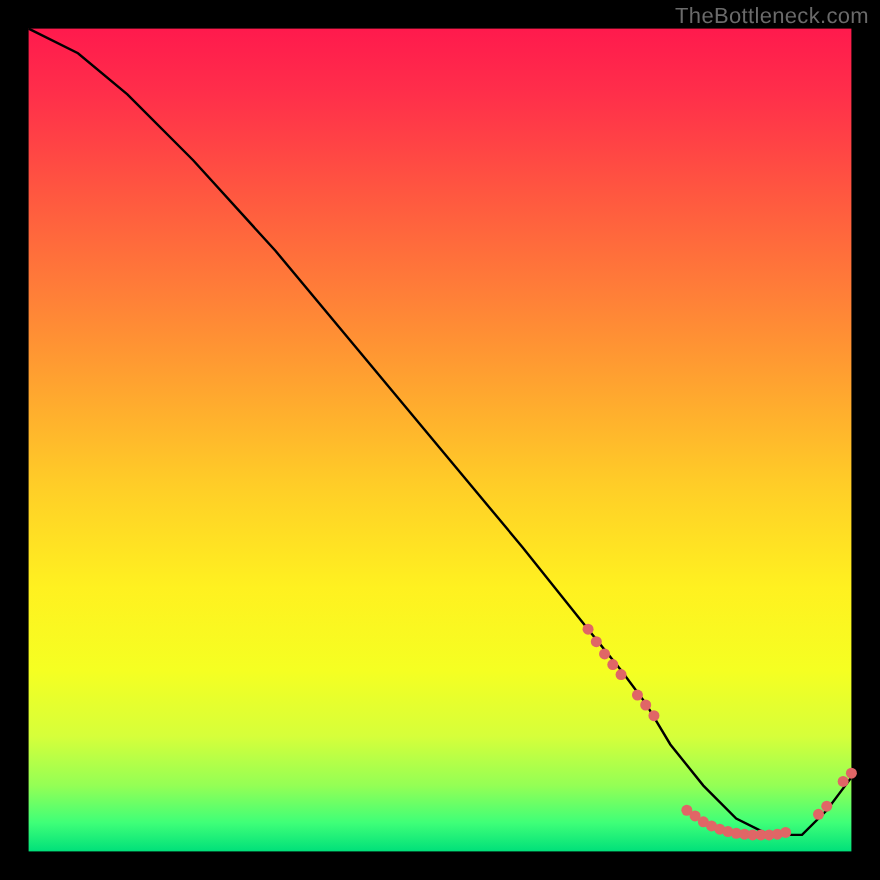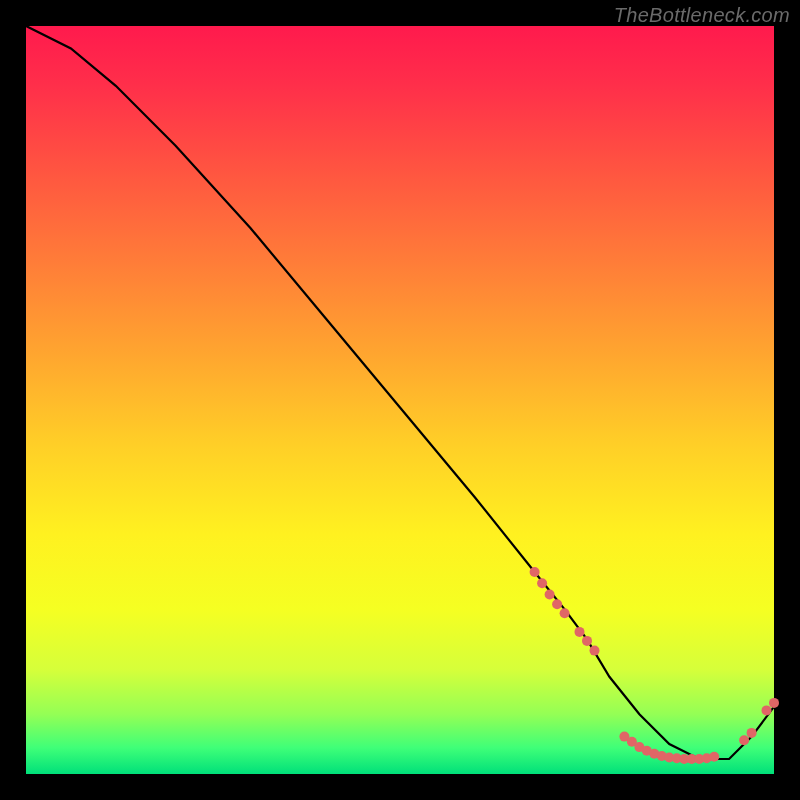--- a/index.html
+++ b/index.html
@@ -42,21 +42,20 @@
   }
   .watermark {
     position: absolute;
     top: 4px;
     right: 10px;
     color: #6a6a6a;
     font-size: 20px;
     font-weight: 500;
     letter-spacing: 0.3px;
     user-select: none;
-    font-style: italic;
   }
   svg.curve {
     position: absolute;
     left: 0;
     top: 0;
     width: 748px;
     height: 748px;
     overflow: visible;
   }
 </style>

